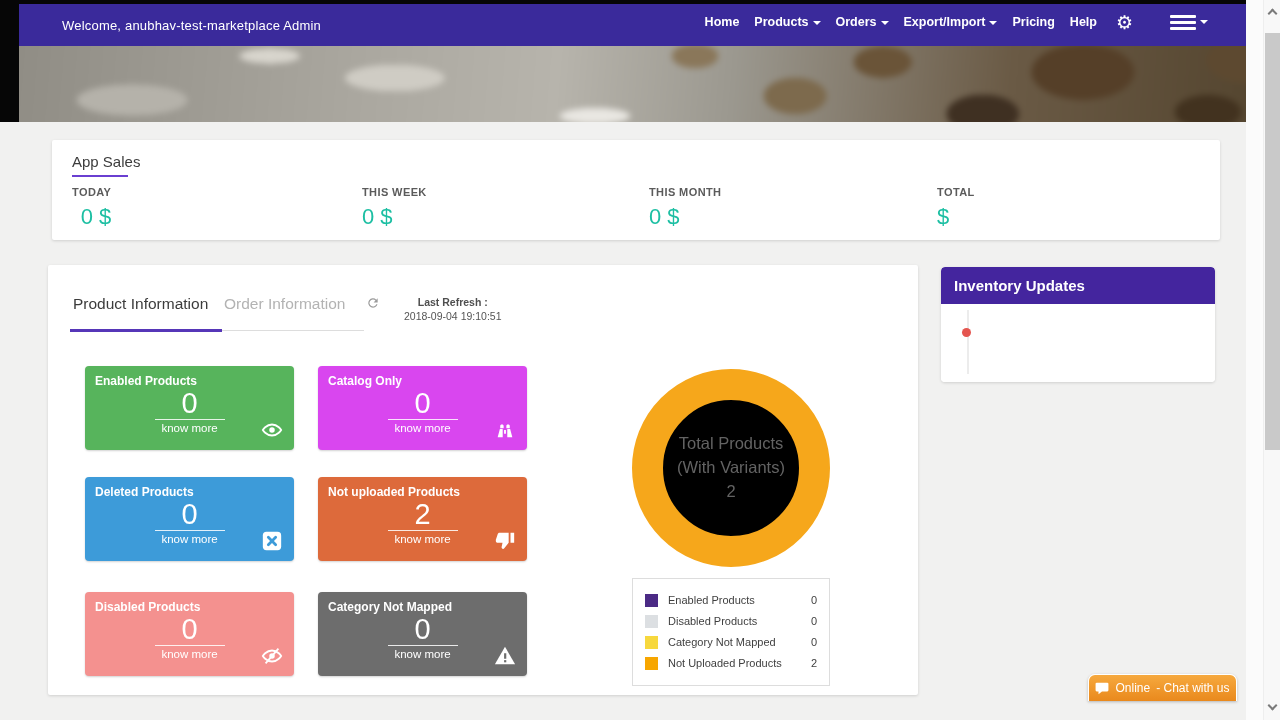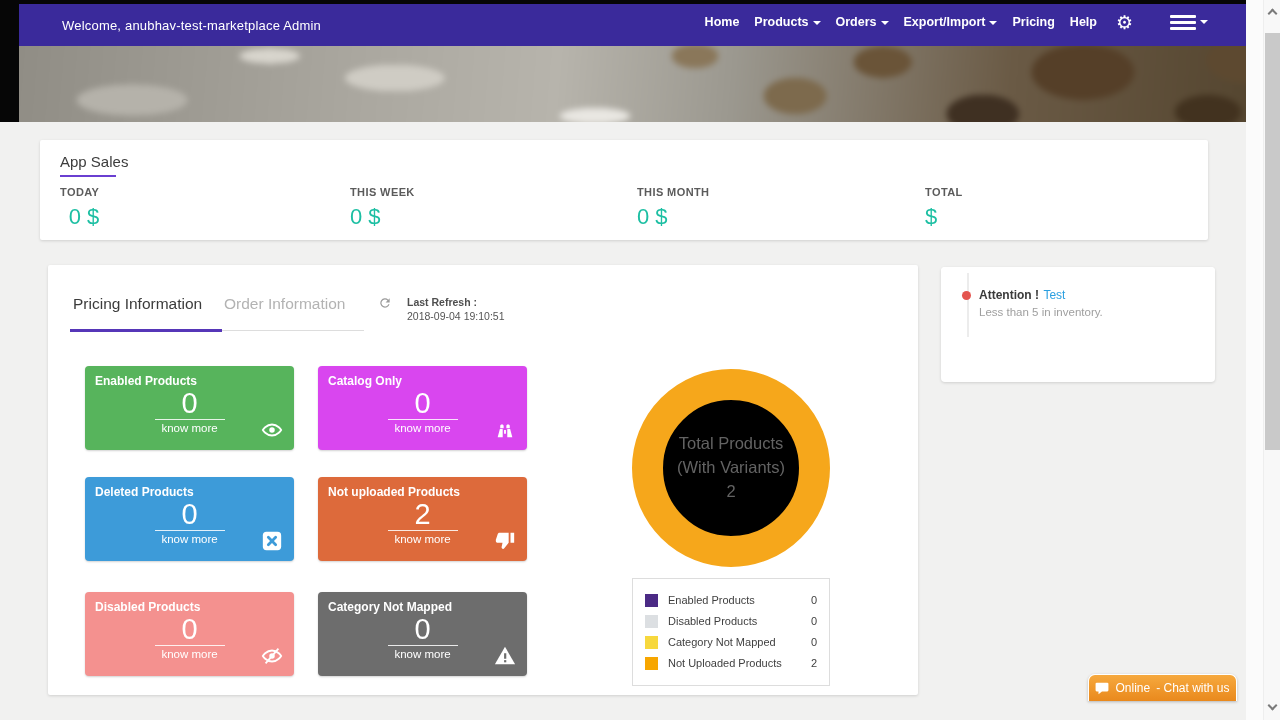--- a/index.html
+++ b/index.html
@@ -42,36 +42,36 @@
       radial-gradient(60px 15px at 21% 22%, #d8d5cd 0 50%, transparent 51%),
       radial-gradient(100px 28px at 10% 66%, #b5b2aa 0 55%, transparent 56%),
       linear-gradient(95deg, #8f8c84, #aaa79f 28%, #b7b4ac 44%, #9b988f 58%, #6a5a45 80%, #54452f);
   }
 
   .content-bg { left:0; top:122px; width:1246px; height:598px; background:#f1f1f0; }
 
   .card { background:#fff; box-shadow:0 1px 3px rgba(0,0,0,.14); border-radius:2px; }
 
   
-  .sales { left:40px; top:140px; width:1168px; height:100px; }
+  .sales { left:52px; top:140px; width:1168px; height:100px; }
   .sales-title { position:absolute; left:20px; top:13px; font-size:15px; color:#3c3c3c; }
   .sales-underline { position:absolute; left:20px; top:35px; width:56px; height:2px; background:#6a3fd1; }
   .stat { position:absolute; top:46px; }
   .stat-label { font-size:11px; font-weight:700; color:#5b5b5b; letter-spacing:.4px; }
   .stat-value { margin-top:6px; font-size:22px; color:#1dbfa3; font-weight:500; }
   .stat1{left:20px;text-align:right;} .stat2{left:310px;} .stat3{left:597px;} .stat4{left:885px;}
 
   
   .main { left:48px; top:265px; width:870px; height:430px; }
   .tab { position:absolute; top:30px; font-size:15.5px; cursor:pointer; }
   .tab-active { left:25px; color:#3b3b3b; font-weight:500; }
   .tab-inactive { left:176px; color:#b3b3b3; }
   .tabline-purple { position:absolute; left:22px; top:64px; width:152px; height:3px; background:#5636b8; }
   .tabline-gray   { position:absolute; left:174px; top:65px; width:142px; height:1px; background:#ddd; }
-  .refresh-wrap { position:absolute; left:330px; top:30px; display:flex; gap:15px; cursor:pointer; }
+  .refresh-wrap { position:absolute; left:318px; top:30px; display:flex; gap:24px; cursor:pointer;text-align:center; }
   .refresh-ico { width:14px; height:14px; fill:#9b9b9b; margin-top:1px; }
   .refresh-txt { font-size:10.5px; color:#4f4f4f; line-height:1.35; font-weight:600; }
   .refresh-txt .val { font-weight:400; color:#555; }
 
   
   .mini { position:absolute; width:209px; height:84px; border-radius:4px; color:#fff;
           box-shadow:0 1px 2px rgba(0,0,0,.18); cursor:pointer; }
   .mini-title { position:absolute; left:10px; top:8px; font-size:12px; font-weight:600; }
   .mini-center { position:absolute; left:0; right:0; top:22px; text-align:center; }
   .mini-num { display:inline-block; font-size:29px; line-height:1.05; min-width:70px;
@@ -176,21 +176,21 @@
     <div class="stat-label">THIS MONTH</div>
     <div class="stat-value">0 $</div>
   </div>
   <div class="stat stat4">
     <div class="stat-label">TOTAL</div>
     <div class="stat-value">$</div>
   </div>
 </div>
 
 <div class="abs card main">
-  <div class="tab tab-active">Pricing Information</div>
+  <div class="tab tab-active">Product Information</div>
   <div class="tab tab-inactive">Order Information</div>
   <div class="tabline-purple"></div>
   <div class="tabline-gray"></div>
 
   <div class="refresh-wrap">
     <svg class="refresh-ico" viewBox="0 0 24 24">
       <path d="M17.65 6.35A8 8 0 1 0 19.73 14h-2.08a6 6 0 1 1-1.42-6.24L13 11h7V4l-2.35 2.35z"></path>
     </svg>
     <div class="refresh-txt">
       <div>Last Refresh :</div>
@@ -308,30 +308,24 @@
     </div>
     <div class="lrow">
       <div class="lswatch" style="background-color: rgb(247, 166, 0);"></div>
       <div class="llabel">Not Uploaded Products</div>
       <div class="lvalue">2</div>
     </div>
   </div>
 </div>
 
 <div class="abs card inv">
+  <div class="inv-head">Inventory Updates</div>
   <div class="inv-body">
     <div class="inv-line"></div>
     <div class="inv-dot"></div>
-    <div class="inv-text">
-      <div>
-        <span class="inv-att">Attention !</span>
-        <span class="inv-link">Test</span>
-      </div>
-      <div class="inv-msg">Less than 5 in inventory.</div>
-    </div>
   </div>
 </div>
 
 <div class="abs chat">
   <svg viewBox="0 0 24 22">
       <path d="M3 1h18a2 2 0 0 1 2 2v11a2 2 0 0 1-2 2h-9l-6 5v-5H3a2 2 0 0 1-2-2V3a2 2 0 0 1 2-2z"></path>
     </svg>
   <span class="chat-status">Online</span>
   <span class="chat-rest">- Chat with us</span>
 </div>

